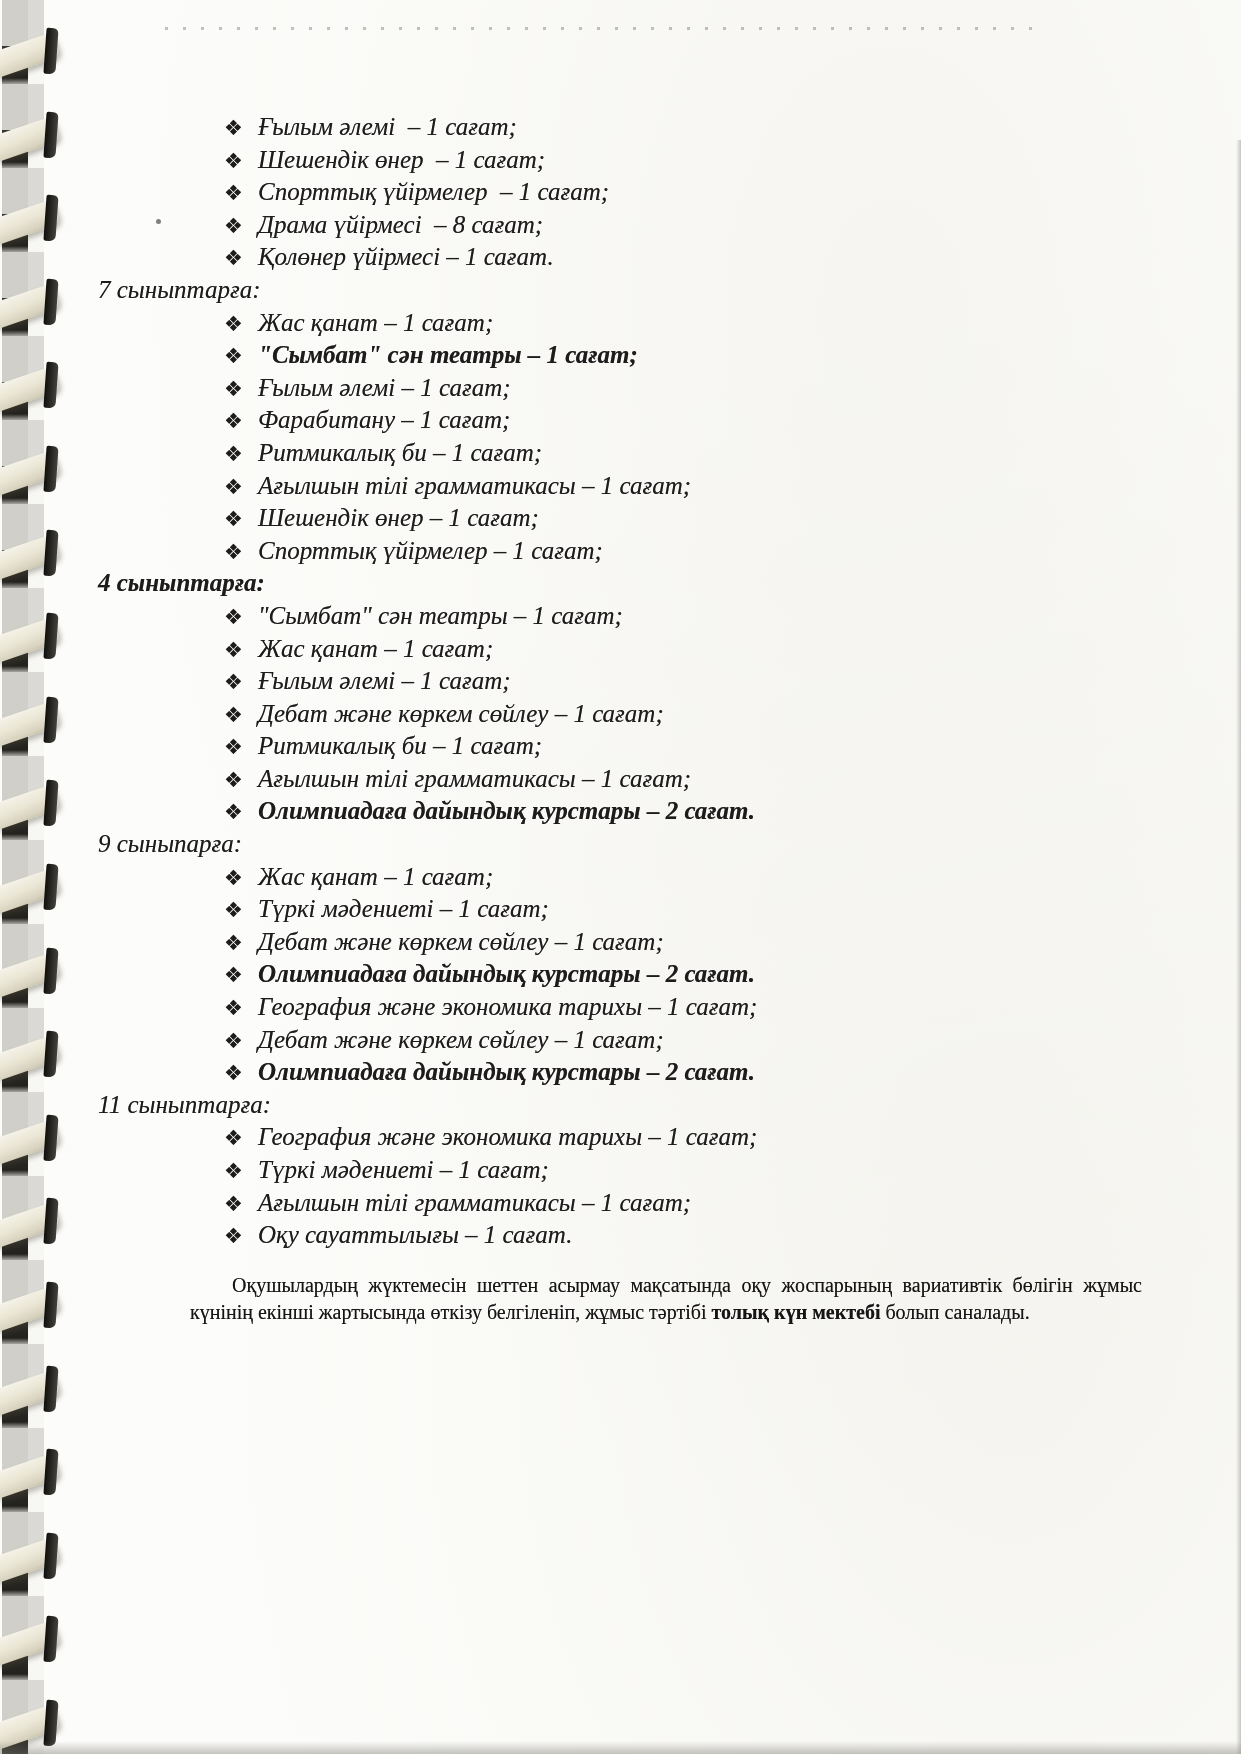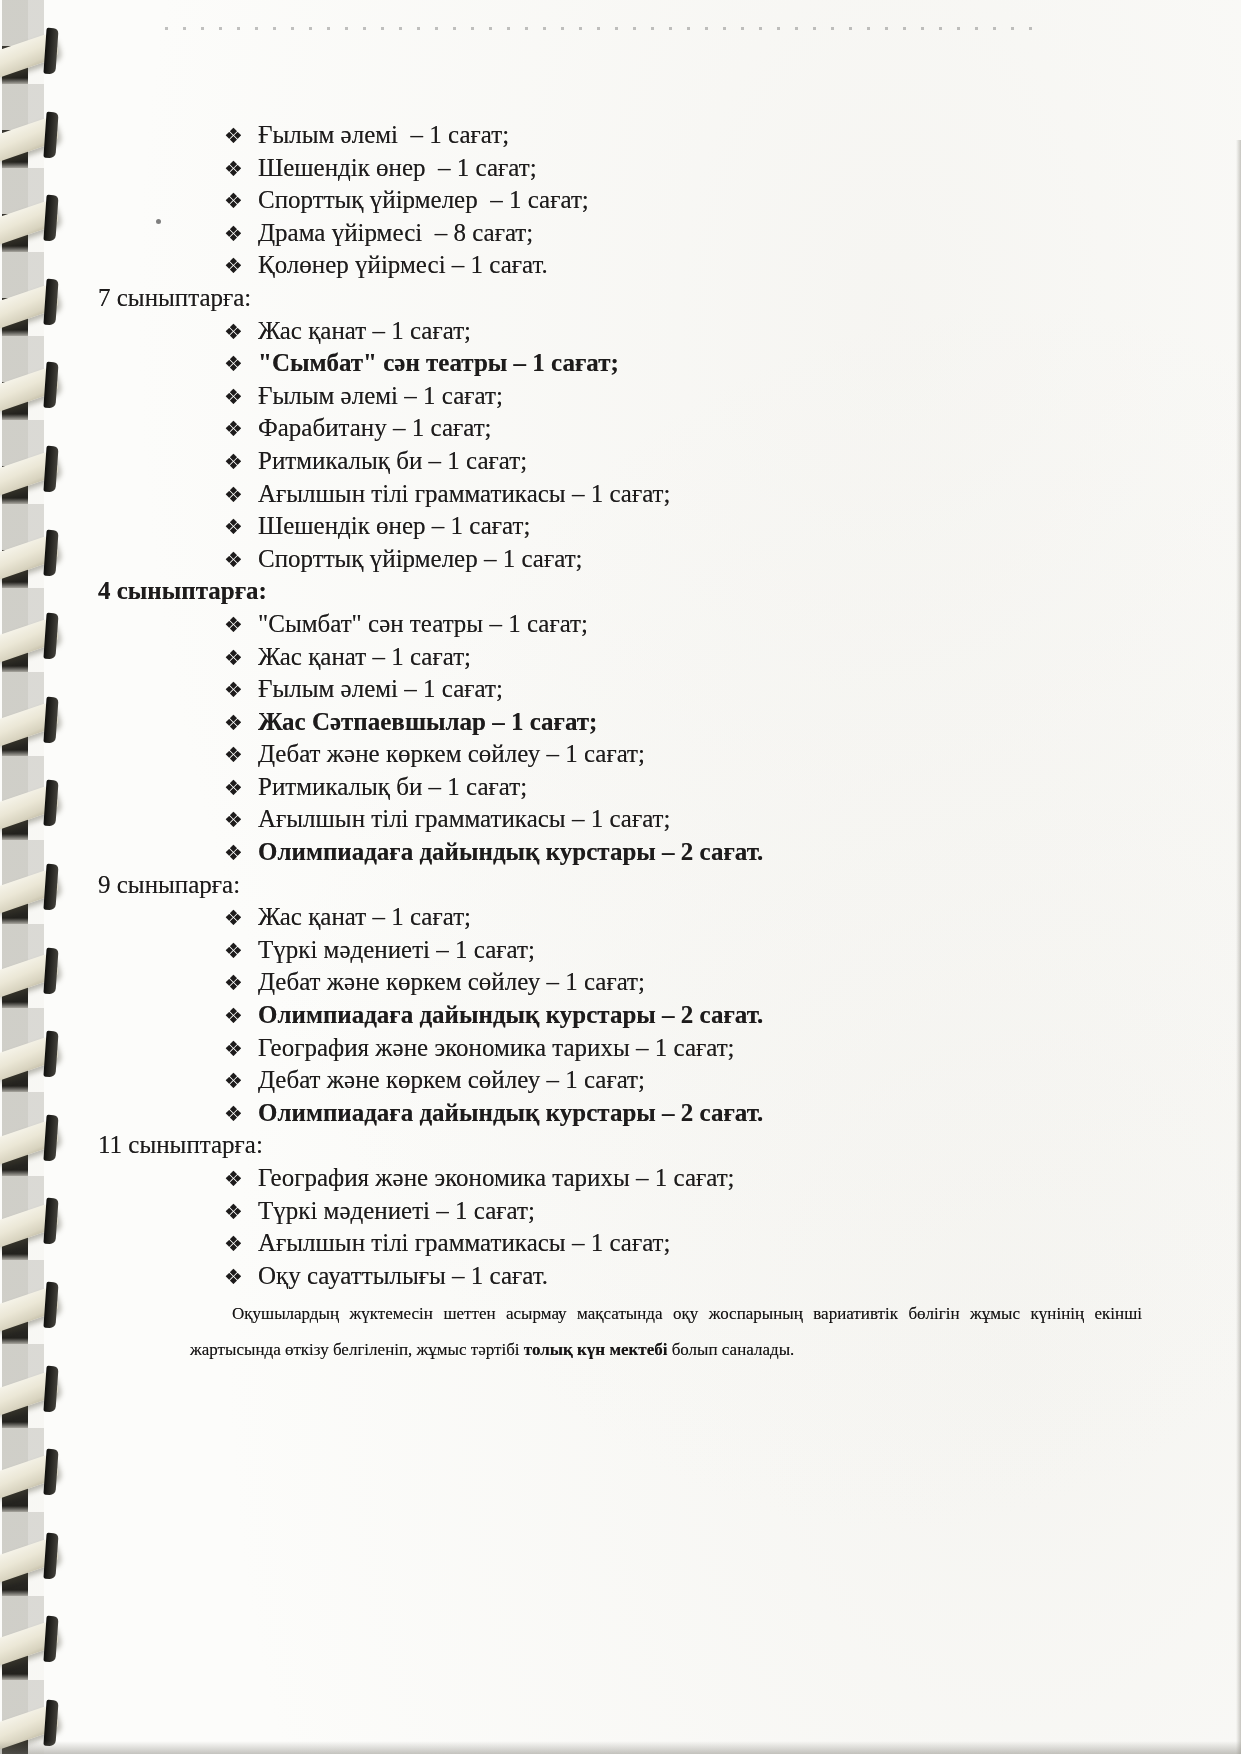--- a/index.html
+++ b/index.html
@@ -54,33 +54,33 @@
   .bottom-edge{position:absolute;left:0;right:0;bottom:0;height:13px;z-index:4;
     background:linear-gradient(180deg, rgba(0,0,0,0), rgba(128,126,118,0.45));}
   .right-edge{position:absolute;top:140px;bottom:0;right:0;width:5px;z-index:4;
     background:linear-gradient(90deg, rgba(0,0,0,0), rgba(150,148,140,0.5));}
   
   .content{
     position:absolute;top:112px;left:0;width:1241px;z-index:2;
     color:#1d1b1b;font-size:25px;
     text-shadow:0 0 0.5px rgba(20,20,20,0.55);
   }
-  .line{height:32.6px;line-height:45px;white-space:pre;}
+  .line{height:32.6px;line-height:30px;white-space:pre;font-style:italic;}
   .line.header{padding-left:98px;}
   .line.bullet{padding-left:224px;}
   .bold{font-weight:bold;}
   .glyph{
     display:inline-block;width:34px;
     font-family:"DejaVu Sans",sans-serif;
     font-size:21px;
   }
   .closing{
-    margin-top:11px;margin-left:190px;width:952px;
+    margin-top:19px;margin-left:190px;width:952px;
     text-align:justify;text-indent:42px;
-    font-size:17px;line-height:36px;color:#161414;
+    font-size:20px;line-height:27px;color:#161414;
   }
 </style>
 </head>
 <body>
 
 <div class="page">
 
   <div class="binding" id="binding">
     <div class="spine-dark"></div>
     <div class="spine-light"></div>
@@ -124,21 +124,20 @@
         <div class="line bullet"><span class="glyph">❖</span><span>Ғылым әлемі – 1 сағат;</span></div>
         <div class="line bullet"><span class="glyph">❖</span><span>Фарабитану – 1 сағат;</span></div>
         <div class="line bullet"><span class="glyph">❖</span><span>Ритмикалық би – 1 сағат;</span></div>
         <div class="line bullet"><span class="glyph">❖</span><span>Ағылшын тілі грамматикасы – 1 сағат;</span></div>
         <div class="line bullet"><span class="glyph">❖</span><span>Шешендік өнер – 1 сағат;</span></div>
         <div class="line bullet"><span class="glyph">❖</span><span>Спорттық үйірмелер – 1 сағат;</span></div>
         <div class="line header bold">4 сыныптарға:</div>
         <div class="line bullet"><span class="glyph">❖</span><span>"Сымбат" сән театры – 1 сағат;</span></div>
         <div class="line bullet"><span class="glyph">❖</span><span>Жас қанат – 1 сағат;</span></div>
         <div class="line bullet"><span class="glyph">❖</span><span>Ғылым әлемі – 1 сағат;</span></div>
-        <div class="line bullet bold"><span class="glyph">❖</span><span>Жас Сәтпаевшылар – 1 сағат;</span></div>
         <div class="line bullet"><span class="glyph">❖</span><span>Дебат және көркем сөйлеу – 1 сағат;</span></div>
         <div class="line bullet"><span class="glyph">❖</span><span>Ритмикалық би – 1 сағат;</span></div>
         <div class="line bullet"><span class="glyph">❖</span><span>Ағылшын тілі грамматикасы – 1 сағат;</span></div>
         <div class="line bullet bold"><span class="glyph">❖</span><span>Олимпиадаға дайындық курстары – 2 сағат.</span></div>
         <div class="line header">9 сыныпарға:</div>
         <div class="line bullet"><span class="glyph">❖</span><span>Жас қанат – 1 сағат;</span></div>
         <div class="line bullet"><span class="glyph">❖</span><span>Түркі мәдениеті – 1 сағат;</span></div>
         <div class="line bullet"><span class="glyph">❖</span><span>Дебат және көркем сөйлеу – 1 сағат;</span></div>
         <div class="line bullet bold"><span class="glyph">❖</span><span>Олимпиадаға дайындық курстары – 2 сағат.</span></div>
         <div class="line bullet"><span class="glyph">❖</span><span>География және экономика тарихы – 1 сағат;</span></div>

